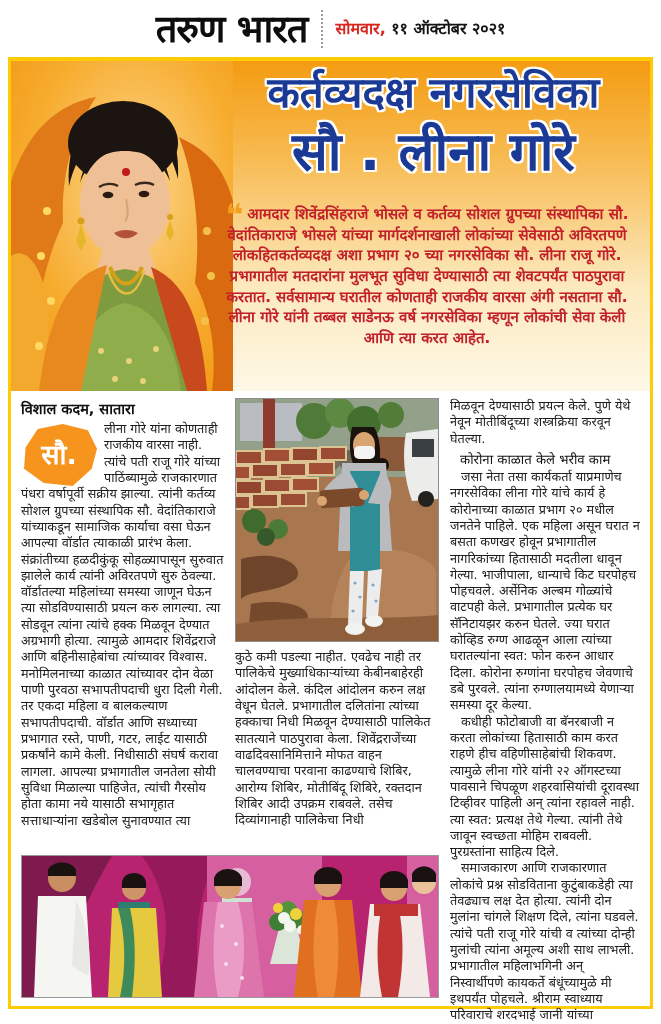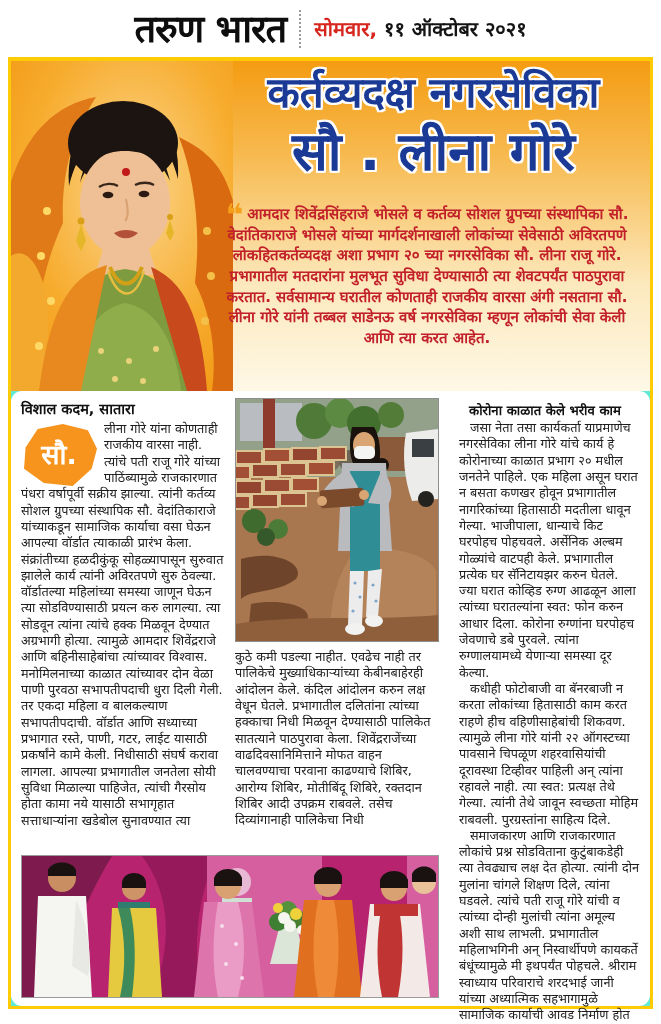--- a/index.html
+++ b/index.html
@@ -3,47 +3,47 @@
 <meta charset="utf-8">
 <style>
   html,body{margin:0;padding:0;background:#ffffff;}
   *{box-sizing:border-box;font-family:"DejaVu Sans","Liberation Sans",sans-serif;}
   .page{position:relative;width:661px;height:1024px;background:#fff;overflow:hidden;}
 
   
   .masthead{position:absolute;top:0;left:0;right:0;height:57px;display:flex;align-items:center;justify-content:center;gap:13px;background:#fff;}
   .mast-title{font-size:38px;font-weight:800;color:#0d0d0d;letter-spacing:-1px;line-height:1;}
   .mast-div{height:38px;border-left:2px dotted #9a9a9a;}
-  .mast-date{font-size:20px;font-weight:700;line-height:1;white-space:nowrap;}
+  .mast-date{font-size:16px;font-weight:700;line-height:1;white-space:nowrap;}
   .mast-date .day{color:#d6261e;}
   .mast-date .rest{color:#141414;}
 
   
   .frame{position:absolute;top:57px;left:8px;width:645px;bottom:15px;border:3px solid #ffcb05;border-top-width:4px;background:#5eead4;}
 
   
   .headband{position:absolute;top:0;left:0;right:0;height:330px;background:linear-gradient(180deg,#f49c12 0%,#f7b94e 28%,#fce9bd 68%,#fef8e6 100%);overflow:hidden;}
   .portrait{position:absolute;top:0;left:0;width:222px;height:330px;}
   .headline{position:absolute;top:6px;left:210px;right:4px;text-align:center;color:#1a3a96;font-weight:800;
     text-shadow:-2px -2px 0 #fff,2px -2px 0 #fff,-2px 2px 0 #fff,2px 2px 0 #fff,0 -2px 0 #fff,0 2px 0 #fff,-2px 0 0 #fff,2px 0 0 #fff;}
   .hl1{font-size:42px;line-height:1.25;white-space:nowrap;}
   .hl2{font-size:53px;line-height:1.2;white-space:nowrap;}
   .intro{position:absolute;top:143px;left:206px;right:13px;text-align:center;color:#c2202a;font-weight:700;font-size:15px;line-height:1.38;}
   .quote{color:#f5a01a;font-size:30px;line-height:0;vertical-align:-6px;margin-right:4px;font-weight:800;}
 
   
-  .bodyarea{position:absolute;top:330px;left:0;right:0;bottom:0;background:#fff;padding:7px 10px 8px 10px;display:flex;gap:20px;border-radius:11px;}
+  .bodyarea{position:absolute;top:330px;left:0;right:0;bottom:0;background:#fff;padding:7px 10px 8px 10px;display:flex;gap:11px;}
   .left-wrap{width:418px;display:flex;flex-direction:column;justify-content:space-between;}
   .cols-row{display:flex;gap:10px;}
   .col{width:204px;}
   .col3{flex:1;}
   .btext{font-size:12.7px;line-height:1.285;color:#1c1c1c;text-align:left;}
   .byline{font-size:14.5px;font-weight:700;color:#111;margin:0 0 3px 0;}
   .dropblob{float:left;width:76px;height:62px;margin:3px 7px 0 0;background:#f6941d;color:#fff;font-size:27px;font-weight:800;display:flex;align-items:center;justify-content:center;clip-path:polygon(6% 38%,22% 8%,55% 0%,88% 10%,100% 40%,93% 72%,68% 100%,30% 95%,4% 72%);}
-  .subhead{font-size:13.2px;font-weight:700;color:#111;margin:3px 0 1px 10px;}
+  .subhead{font-size:13.2px;font-weight:400;color:#111;margin:3px 0 1px 10px;}
   .indent{text-indent:11px;}
   .photo2{width:204px;height:244px;border:1px solid #8e8e8e;margin-bottom:7px;background:#9c6b45;}
   .photo3{width:418px;height:143px;border:1px solid #9a9a9a;background:#b8236f;}
   svg{display:block;}
 </style>
 </head>
 <body>
 
 <div class="page">
 
@@ -260,20 +260,21 @@
             <circle cx="372" cy="32" r="13" fill="#d9a072"></circle>
             <path d="M358,24 C362,12 382,12 386,24 L386,32 L358,32 Z" fill="#191210"></path>
             <path d="M348,48 L398,48 L408,141 L338,141 Z" fill="#f3e9e6"></path>
             <path d="M360,48 C354,80 354,112 360,141 L376,141 C382,108 382,76 376,48 Z" fill="#c03434"></path>
             <rect x="352" y="48" width="44" height="12" fill="#c03434"></rect>
           </svg>
         </div>
       </div>
 
       <div class="col3">
+        <div class="btext">मिळवून देण्यासाठी प्रयत्न केले. पुणे येथे नेवून मोतीबिंदूच्या शस्त्रक्रिया करवून घेतल्या.</div>
         <div class="subhead">कोरोना काळात केले भरीव काम</div>
         <div class="btext indent">जसा नेता तसा कार्यकर्ता याप्रमाणेच नगरसेविका लीना गोरे यांचे कार्य हे कोरोनाच्या काळात प्रभाग २० मधील जनतेने पाहिले. एक महिला असून घरात न बसता कणखर होवून प्रभागातील नागरिकांच्या हितासाठी मदतीला धावून गेल्या. भाजीपाला, धान्याचे किट घरपोहच पोहचवले. अर्सेनिक अल्बम गोळ्यांचे वाटपही केले. प्रभागातील प्रत्येक घर सॅनिटायझर करुन घेतले. ज्या घरात कोव्हिड रुग्ण आढळून आला त्यांच्या घरातल्यांना स्वत: फोन करुन आधार दिला. कोरोना रुग्णांना घरपोहच जेवणाचे डबे पुरवले. त्यांना रुग्णालयामध्ये येणाऱ्या समस्या दूर केल्या.</div>
         <div class="btext indent">कधीही फोटोबाजी वा बॅनरबाजी न करता लोकांच्या हितासाठी काम करत राहणे हीच वहिणीसाहेबांची शिकवण. त्यामुळे लीना गोरे यांनी २२ ऑगस्टच्या पावसाने चिपळूण शहरवासियांची दूरावस्था टिव्हीवर पाहिली अन् त्यांना रहावले नाही. त्या  स्वत: प्रत्यक्ष तेथे गेल्या. त्यांनी तेथे जावून स्वच्छता मोहिम राबवली. पुरग्रस्तांना साहित्य दिले.</div>
         <div class="btext indent">समाजकारण आणि राजकारणात लोकांचे प्रश्न सोडविताना कुटुंबाकडेही त्या तेवढ्याच लक्ष देत होत्या. त्यांनी दोन मुलांना चांगले शिक्षण दिले, त्यांना घडवले. त्यांचे पती राजू गोरे यांची व त्यांच्या दोन्ही मुलांची त्यांना अमूल्य अशी साथ लाभली. प्रभागातील महिलाभगिनी अन् निस्वार्थीपणे कायकर्ते बंधूंच्यामुळे मी इथपर्यंत पोहचले. श्रीराम स्वाध्याय परिवाराचे शरदभाई जानी यांच्या अध्यात्मिक सहभागामुळे सामाजिक कार्याची आवड निर्माण होत गेली. अन् सर्वांच्या सहकार्याने ते कार्य सुरू आहे.</div>
       </div>
 
     </div>
   </div>
 </div>
 

